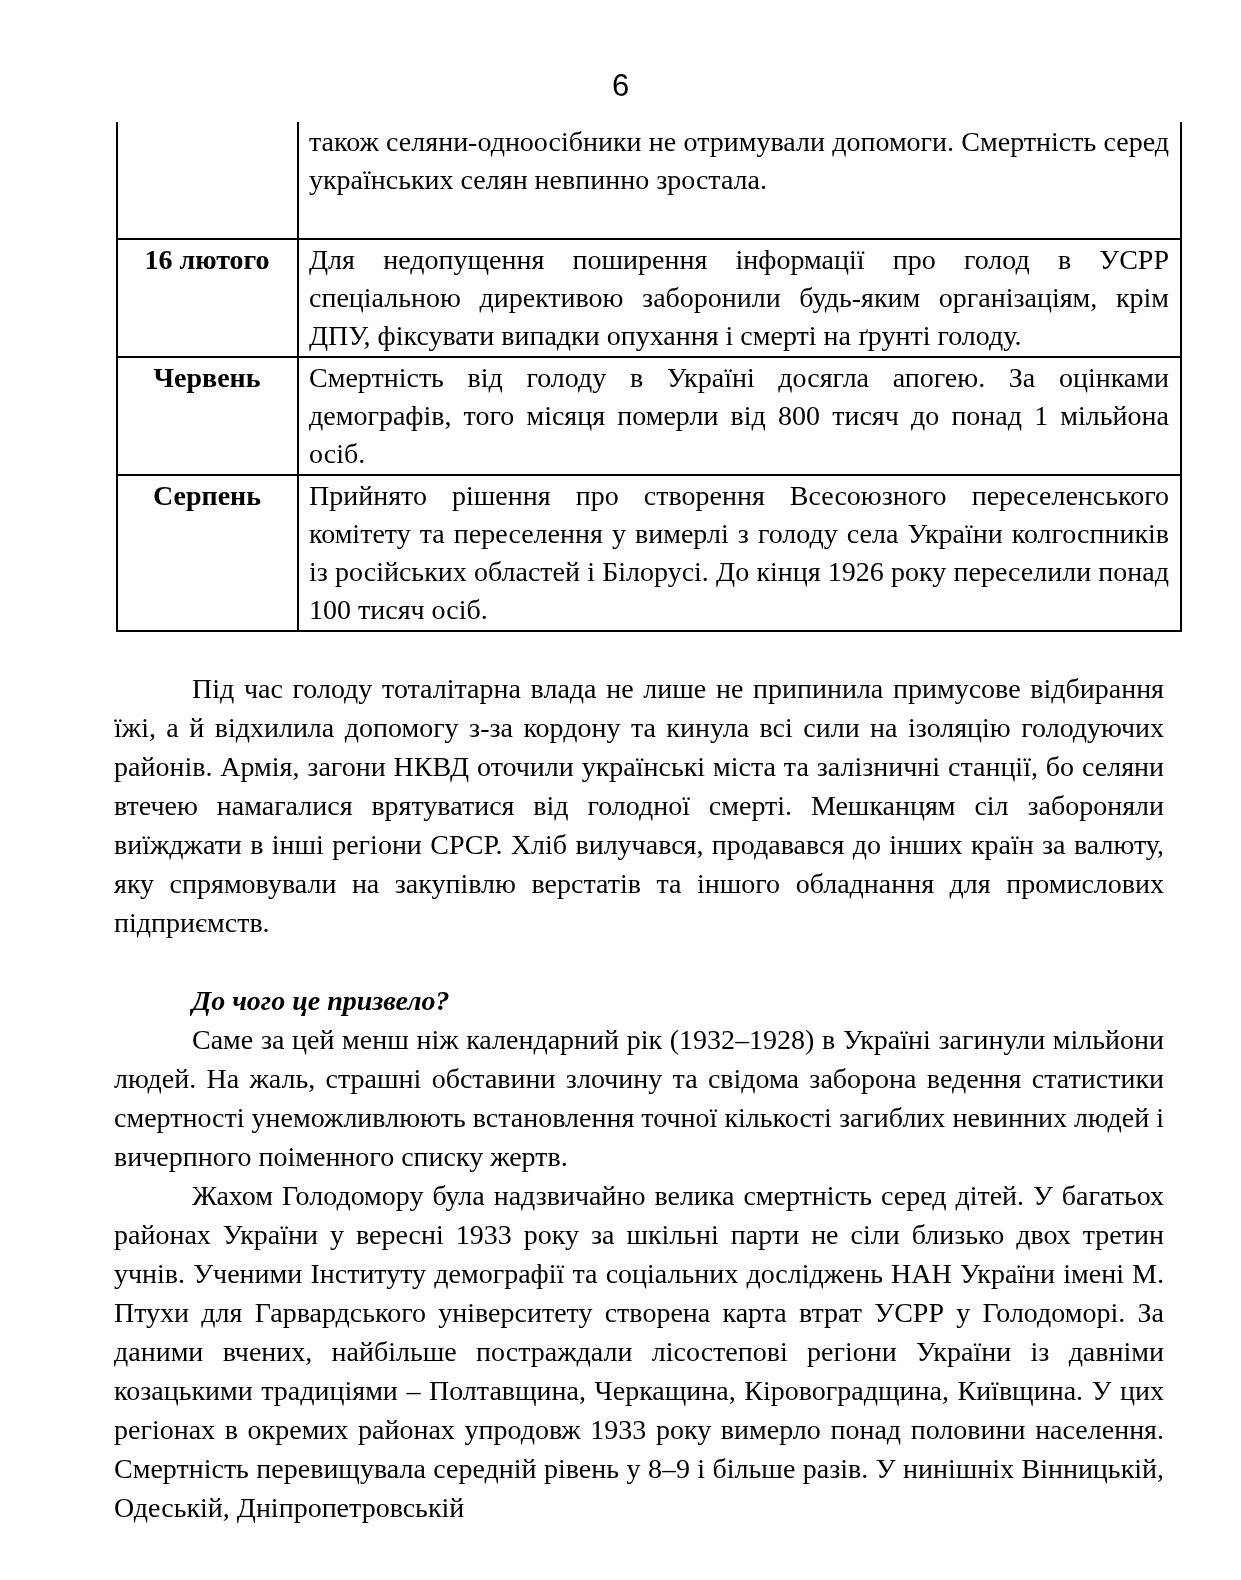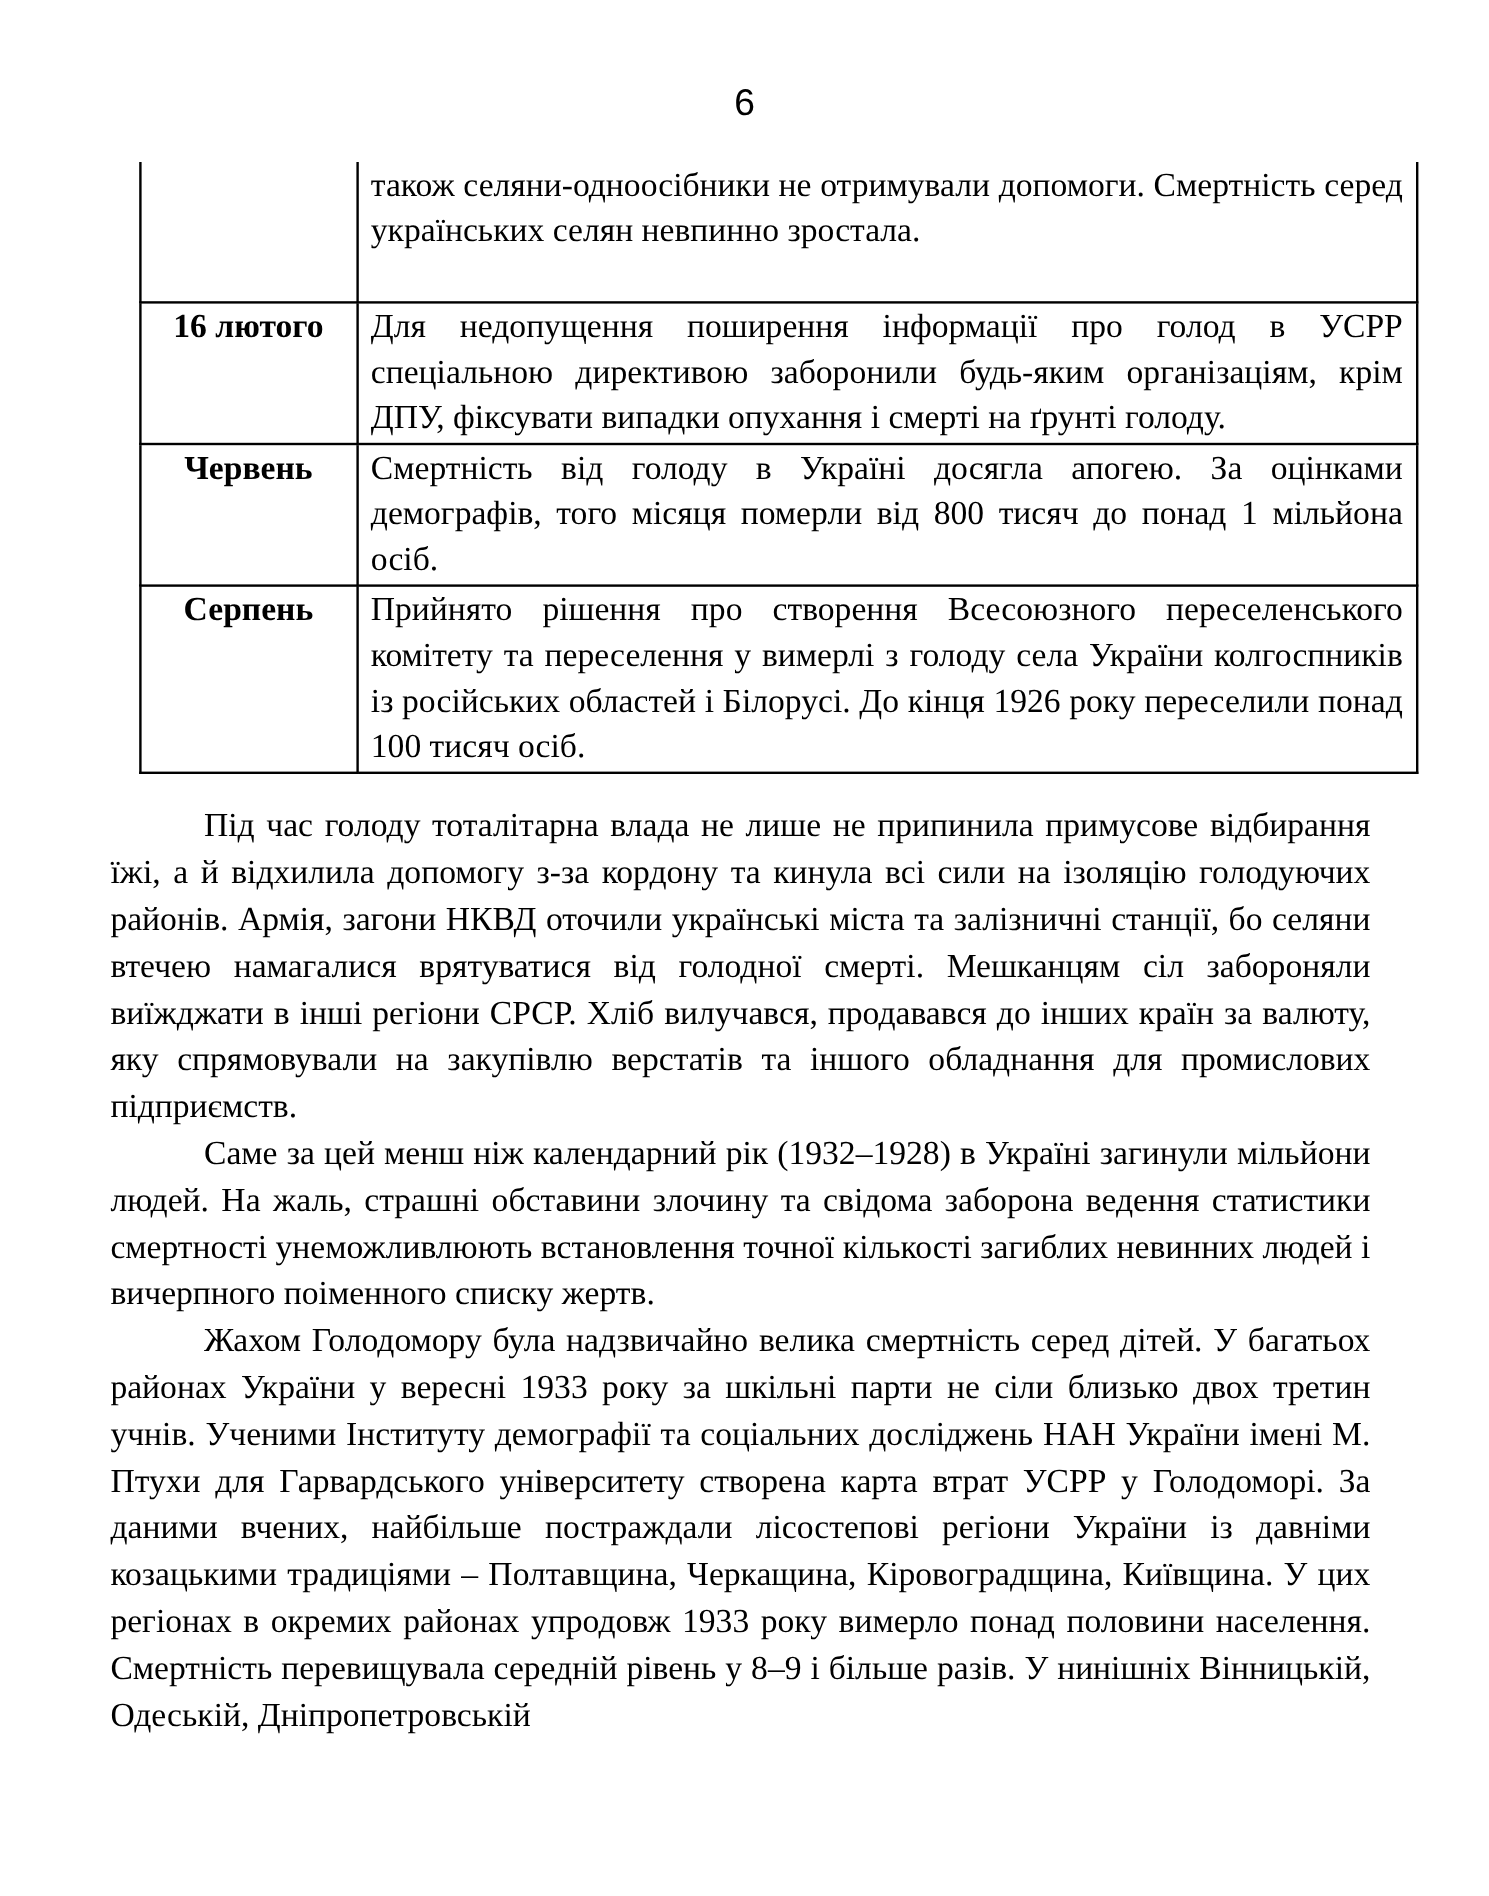--- a/index.html
+++ b/index.html
@@ -22,21 +22,21 @@
     left: 0;
     width: 1241px;
     text-align: center;
     font-family: "Liberation Sans", sans-serif;
     font-size: 31px;
     line-height: 32px;
   }
   table.timeline-table {
     position: absolute;
     left: 116px;
-    top: 135px;
+    top: 122px;
     width: 1064px;
     border-collapse: collapse;
     table-layout: fixed;
     font-size: 28px;
     line-height: 38px;
   }
   table.timeline-table td {
     border: 2px solid #000000;
     vertical-align: top;
     padding: 1px 11px 1px 10px;
@@ -53,21 +53,21 @@
   }
   td.desc-cell {
     text-align: justify;
   }
   tr.r0 td { height: 114px; }
   tr.r1 td { height: 113px; }
   tr.r2 td { height: 112px; border-radius: 19px; }
   tr.r3 td { height: 150px; border-radius: 26px; }
   .body-text {
     position: absolute;
-    left: 92px;
+    left: 114px;
     top: 669px;
     width: 1050px;
     font-size: 28px;
     line-height: 39px;
     text-align: justify;
   }
   .body-text p.para {
     margin: 0;
     text-indent: 78px;
   }
@@ -106,17 +106,18 @@
       </tr>
       <tr class="r3">
         <td class="date-cell">Серпень</td>
         <td class="desc-cell">Прийнято рішення про створення Всесоюзного переселенського комітету та переселення у вимерлі з голоду села України колгоспників із російських областей і Білорусі. До кінця 1926 року переселили понад 100 тисяч осіб.</td>
       </tr>
     </tbody>
   </table>
 
   <div class="body-text">
     <p class="para">Під час голоду тоталітарна влада не лише не припинила примусове відбирання їжі, а й відхилила допомогу з-за кордону та кинула всі сили на ізоляцію голодуючих районів. Армія, загони НКВД оточили українські міста та залізничні станції, бо селяни втечею намагалися врятуватися від голодної смерті. Мешканцям сіл забороняли виїжджати в інші регіони СРСР. Хліб вилучався, продавався до інших країн за валюту, яку спрямовували на закупівлю верстатів та іншого обладнання для промислових підприємств.</p>
+    <p class="subheading">До чого це призвело?</p>
     <p class="para">Саме за цей менш ніж календарний рік (1932–1928) в Україні загинули мільйони людей. На жаль, страшні обставини злочину та свідома заборона ведення статистики смертності унеможливлюють встановлення точної кількості загиблих невинних людей і вичерпного поіменного списку жертв.</p>
     <p class="para">Жахом Голодомору була надзвичайно велика смертність серед дітей. У багатьох районах України у вересні 1933 року за шкільні парти не сіли близько двох третин учнів. Ученими Інституту демографії та соціальних досліджень НАН України імені М. Птухи для Гарвардського університету створена карта втрат УСРР у Голодоморі. За даними вчених, найбільше постраждали лісостепові регіони України із давніми козацькими традиціями – Полтавщина, Черкащина, Кіровоградщина, Київщина. У цих регіонах в окремих районах упродовж 1933 року вимерло понад половини населення. Смертність перевищувала середній рівень у 8–9 і більше разів. У нинішніх Вінницькій, Одеській, Дніпропетровській</p>
   </div>
 
 </div>
 
 </body></html>

